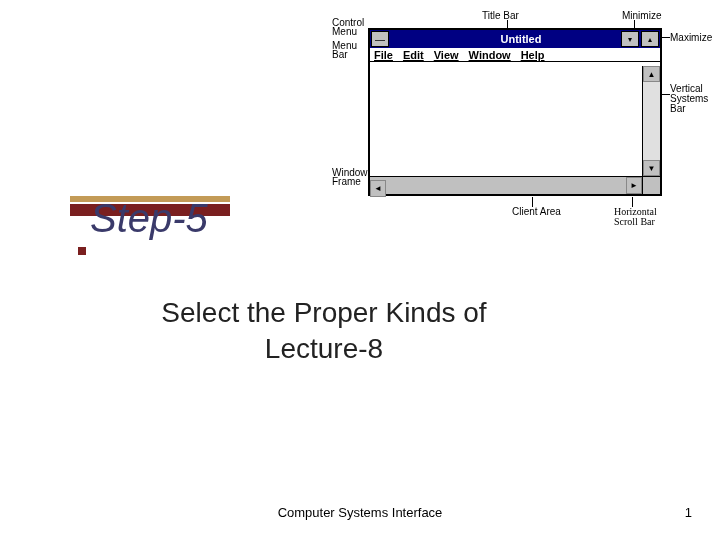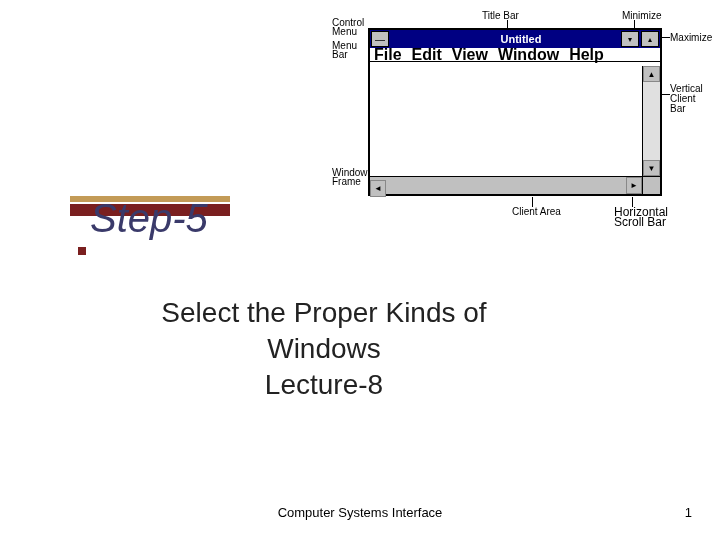--- a/index.html
+++ b/index.html
@@ -60,21 +60,21 @@
       display:flex; align-items:center; justify-content:center;
       font-size:8px;
     }
     .menubar {
       height:14px;
       border-bottom:1px solid #000;
       display:flex;
       align-items:center;
       padding:0 4px;
       gap:10px;
-      font-size:16px;
+      font-size:11px;
       font-weight:bold;
     }
     .menubar span { text-decoration:underline; }
     .client {
       position:absolute;
       top:36px; left:0;
       right:18px; bottom:18px;
       background:#fff;
     }
     .vscroll {
@@ -90,21 +90,21 @@
       position:absolute;
       bottom:0; left:0; right:18px; height:18px;
       background:#c0c0c0;
       border-top:1px solid #000;
     }
     .hscroll .arrow { width:16px; height:100%; display:inline-flex; align-items:center; justify-content:center; font-size:8px; background:#c0c0c0; border:1px solid #888;}
     .hscroll .arrow.right { float:right; }
     .corner { position:absolute; bottom:0; right:0; width:18px; height:18px; background:#c0c0c0; border-left:1px solid #000; border-top:1px solid #000;}
 
     .label-client { position:absolute; top:197px; left:180px; font-size:10px; text-align:center; line-height:10px; }
-    .label-hscroll { position:absolute; top:197px; left:282px; font-size:12px; line-height:10px; }
+    .label-hscroll { position:absolute; top:197px; left:282px; font-size:10px; line-height:10px;font-family:Liberation Serif, serif; }
     .caption-example { position:absolute; top:220px; left:68px; font-size:11px; }
     .caption-example b { font-weight:bold; }
 
     
     .tick { position:absolute; background:#000; }
 
     
     .heading-block {
       position:absolute;
       top:196px; left:70px;
@@ -171,21 +171,21 @@
   <div class="label-maximize">Maximize</div>
   <div class="tick" style="top:27px; left:330px; width:8px; height:1px;"></div>
 
   <div class="label-menu-bar">
     <div>Menu</div>
     <div>Bar</div>
   </div>
 
   <div class="label-vscroll">
     <div>Vertical</div>
-    <div>Client</div>
+    <div>Systems</div>
     <div>Bar</div>
   </div>
   <div class="tick" style="top:84px; left:330px; width:8px; height:1px;"></div>
 
   <div class="label-winframe">
     <div>Window</div>
     <div>Frame</div>
   </div>
 
   <div class="window">
@@ -230,18 +230,17 @@
 
 <div class="heading-block">
   <div class="bar-top"></div>
   <div class="bar-bot"></div>
 </div>
 <div class="notch"></div>
 <div class="step-title">Step-5</div>
 
 <div class="subtitle">
   <div>Select the Proper Kinds of</div>
-  <div>Windows</div>
   <div>Lecture-8</div>
 </div>
 
 <div class="footer-center">Computer Systems Interface</div>
 <div class="footer-page">1</div>
 
 </body></html>

